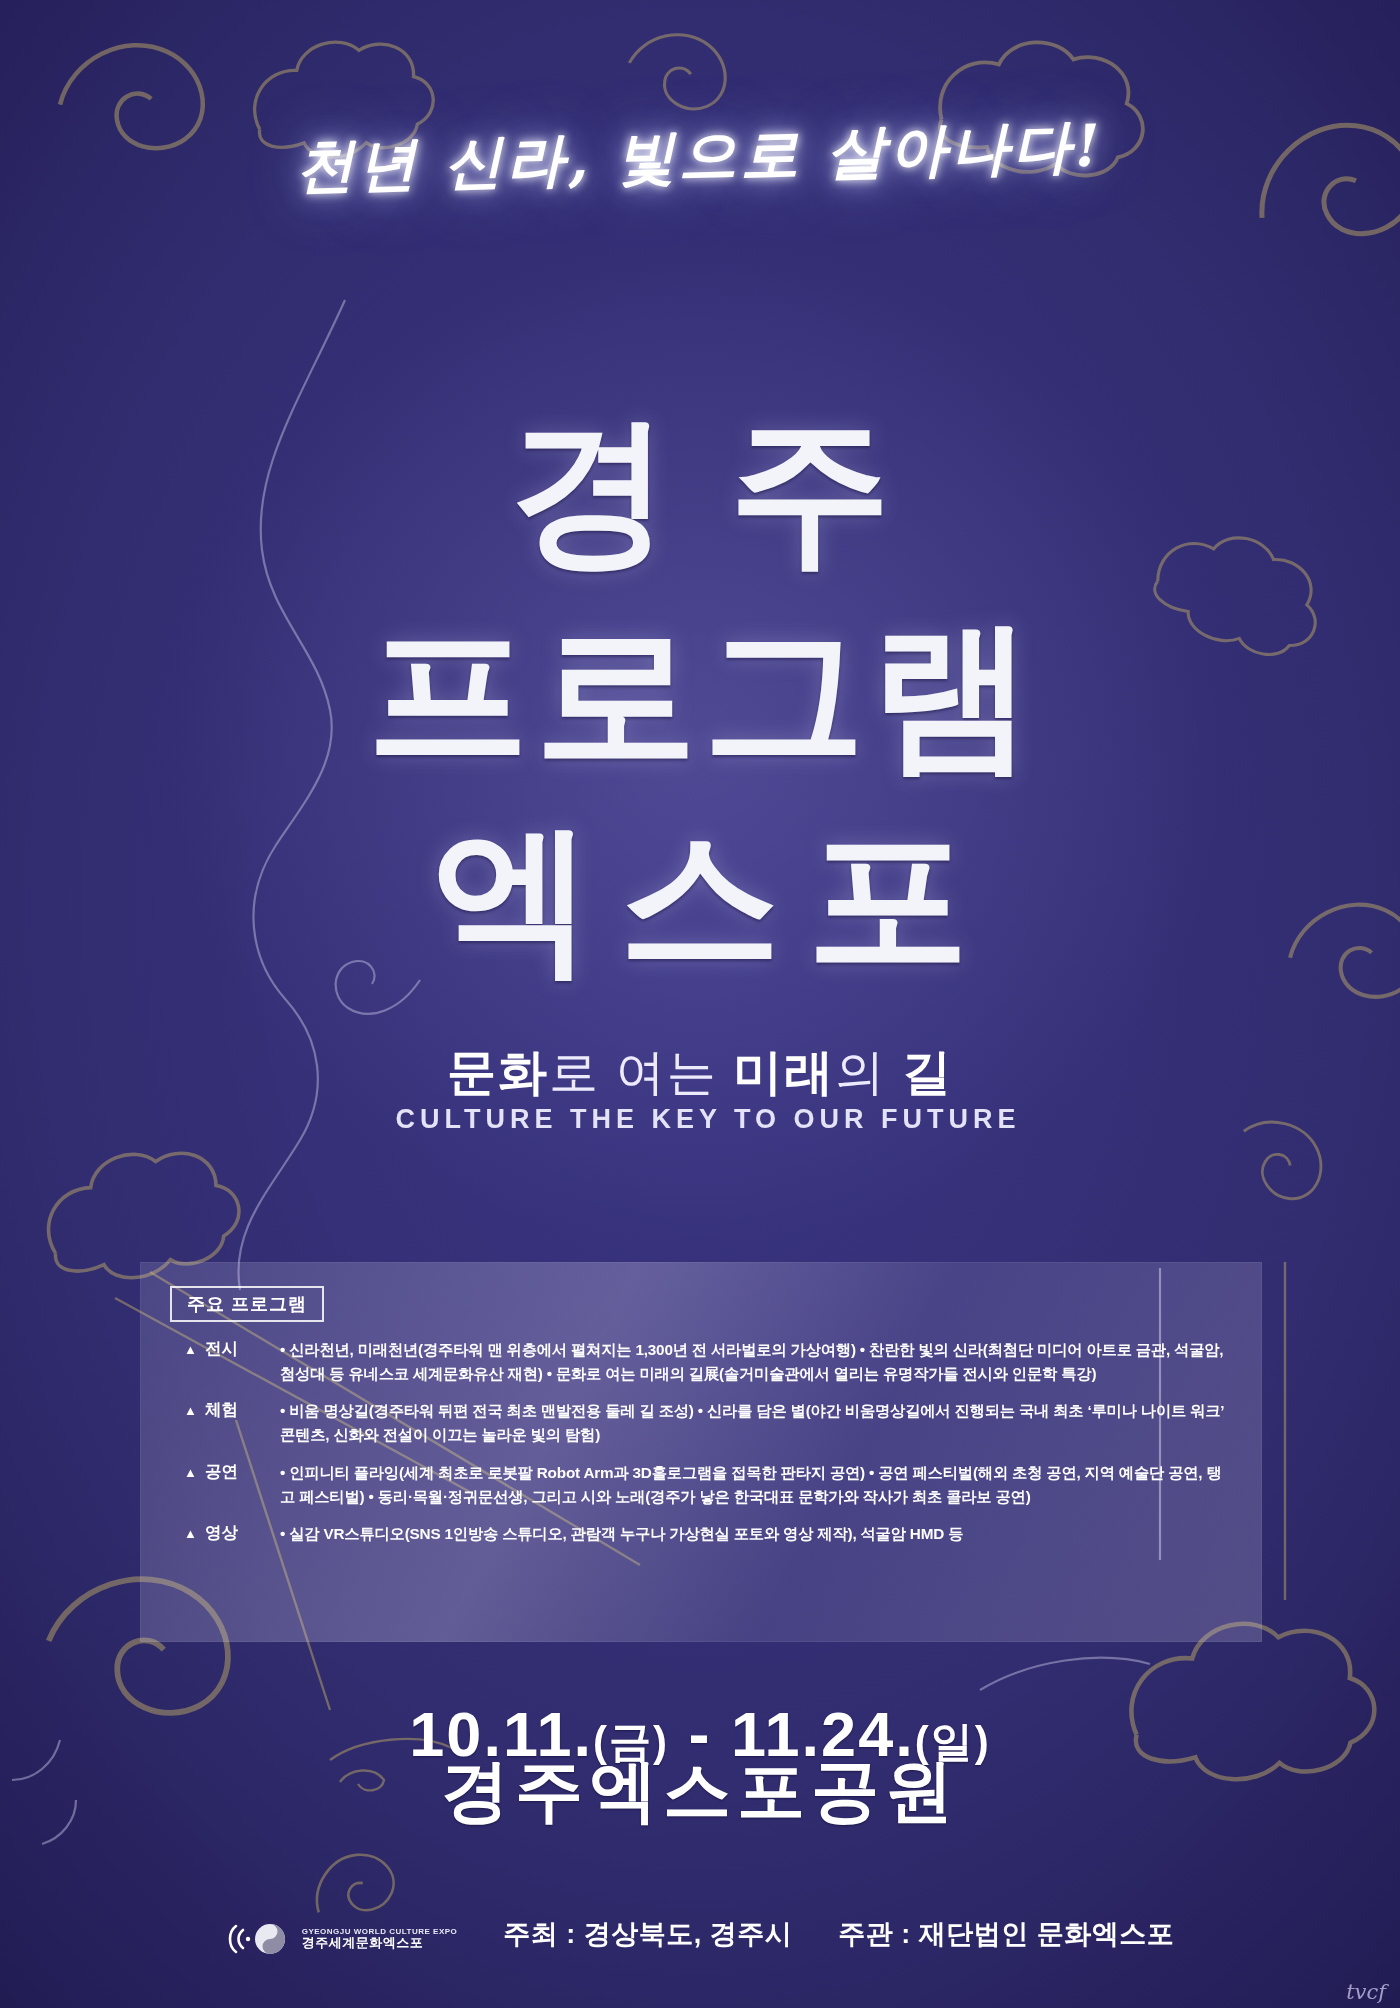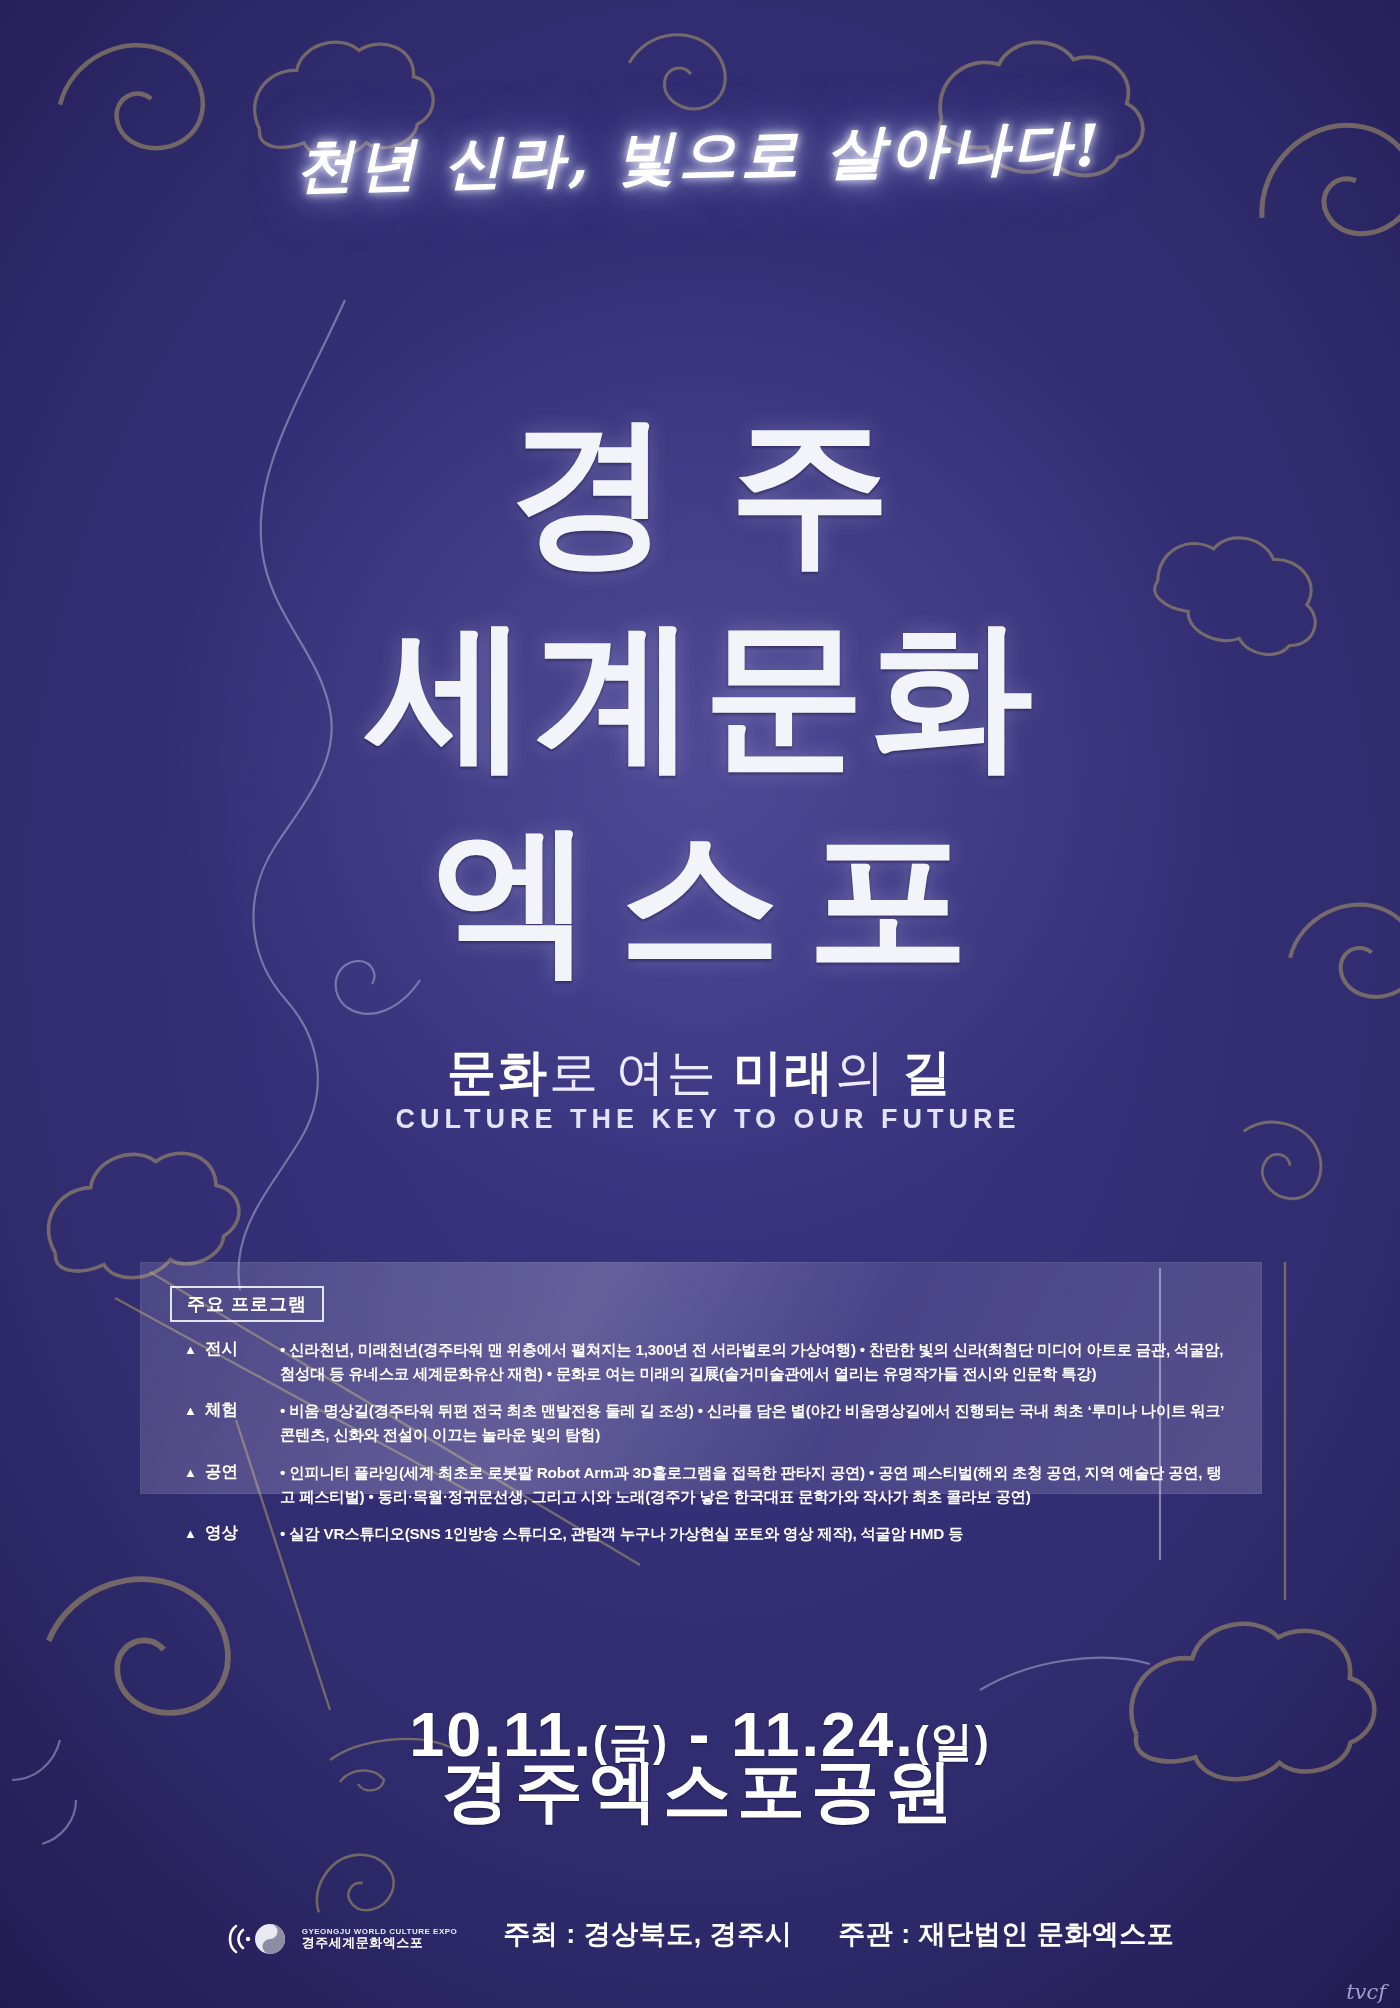--- a/index.html
+++ b/index.html
@@ -31,21 +31,21 @@
     text-shadow:0 2px 3px rgba(20,16,60,.5), 0 0 22px rgba(220,220,255,.25);}
   .title .l{font-size:162px;}
   .title .ls-wide{letter-spacing:58px;text-indent:58px;}
   .title .ls-mid{letter-spacing:26px;text-indent:26px;}
   .title .ls-tight{letter-spacing:6px;text-indent:6px;}
   .subtitle{top:1040px;font-size:49px;color:#eceafc;font-weight:300;letter-spacing:2px;}
   .subtitle b{font-weight:bold;color:#ffffff;}
   .subtitle-en{top:1104px;font-size:27px;letter-spacing:5px;color:#e4e2f6;font-weight:bold;padding-left:8px;}
 
   .programs{
-    position:absolute;left:140px;top:1262px;width:1122px;height:232px;
+    position:absolute;left:140px;top:1262px;width:1122px;height:380px;
     background:linear-gradient(118deg, rgba(205,200,235,.16) 0%, rgba(230,226,250,.26) 38%, rgba(190,185,225,.14) 62%, rgba(215,210,240,.22) 100%);
     box-shadow:inset 0 0 0 1px rgba(255,255,255,.06);
   }
   .prog-label{
     display:inline-block;margin:24px 0 0 30px;padding:4px 15px;
     border:2px solid rgba(255,255,255,.85);font-size:18px;font-weight:bold;
     color:#ffffff;letter-spacing:1px;
   }
   .prog-rows{margin:16px 30px 11px 44px;}
   .prog-row{display:flex;align-items:flex-start;margin-bottom:13px;}
@@ -106,21 +106,21 @@
       <path d="M980,1690 C1030,1660 1100,1650 1150,1664"></path>
       <path d="M60,1740 c-6,24 -26,40 -48,40 M76,1800 c0,20 -14,38 -34,44"></path>
     </g>
   </svg>
 
   <div class="center tagline">천년 신라, 빛으로 살아나다!</div>
 
 
   <div class="center title">
     <div class="l ls-wide">경주</div>
-    <div class="l ls-tight">세계문화</div>
+    <div class="l ls-tight">프로그램</div>
     <div class="l ls-mid">엑스포</div>
   </div>
 
   <div class="center subtitle"><b>문화</b><span>로 여는 </span><b>미래</b><span>의 </span><b>길</b></div>
   <div class="center subtitle-en">CULTURE  THE KEY TO OUR FUTURE</div>
 
   <div class="programs">
     <div class="prog-label">주요 프로그램</div>
     <div class="prog-rows">
 

